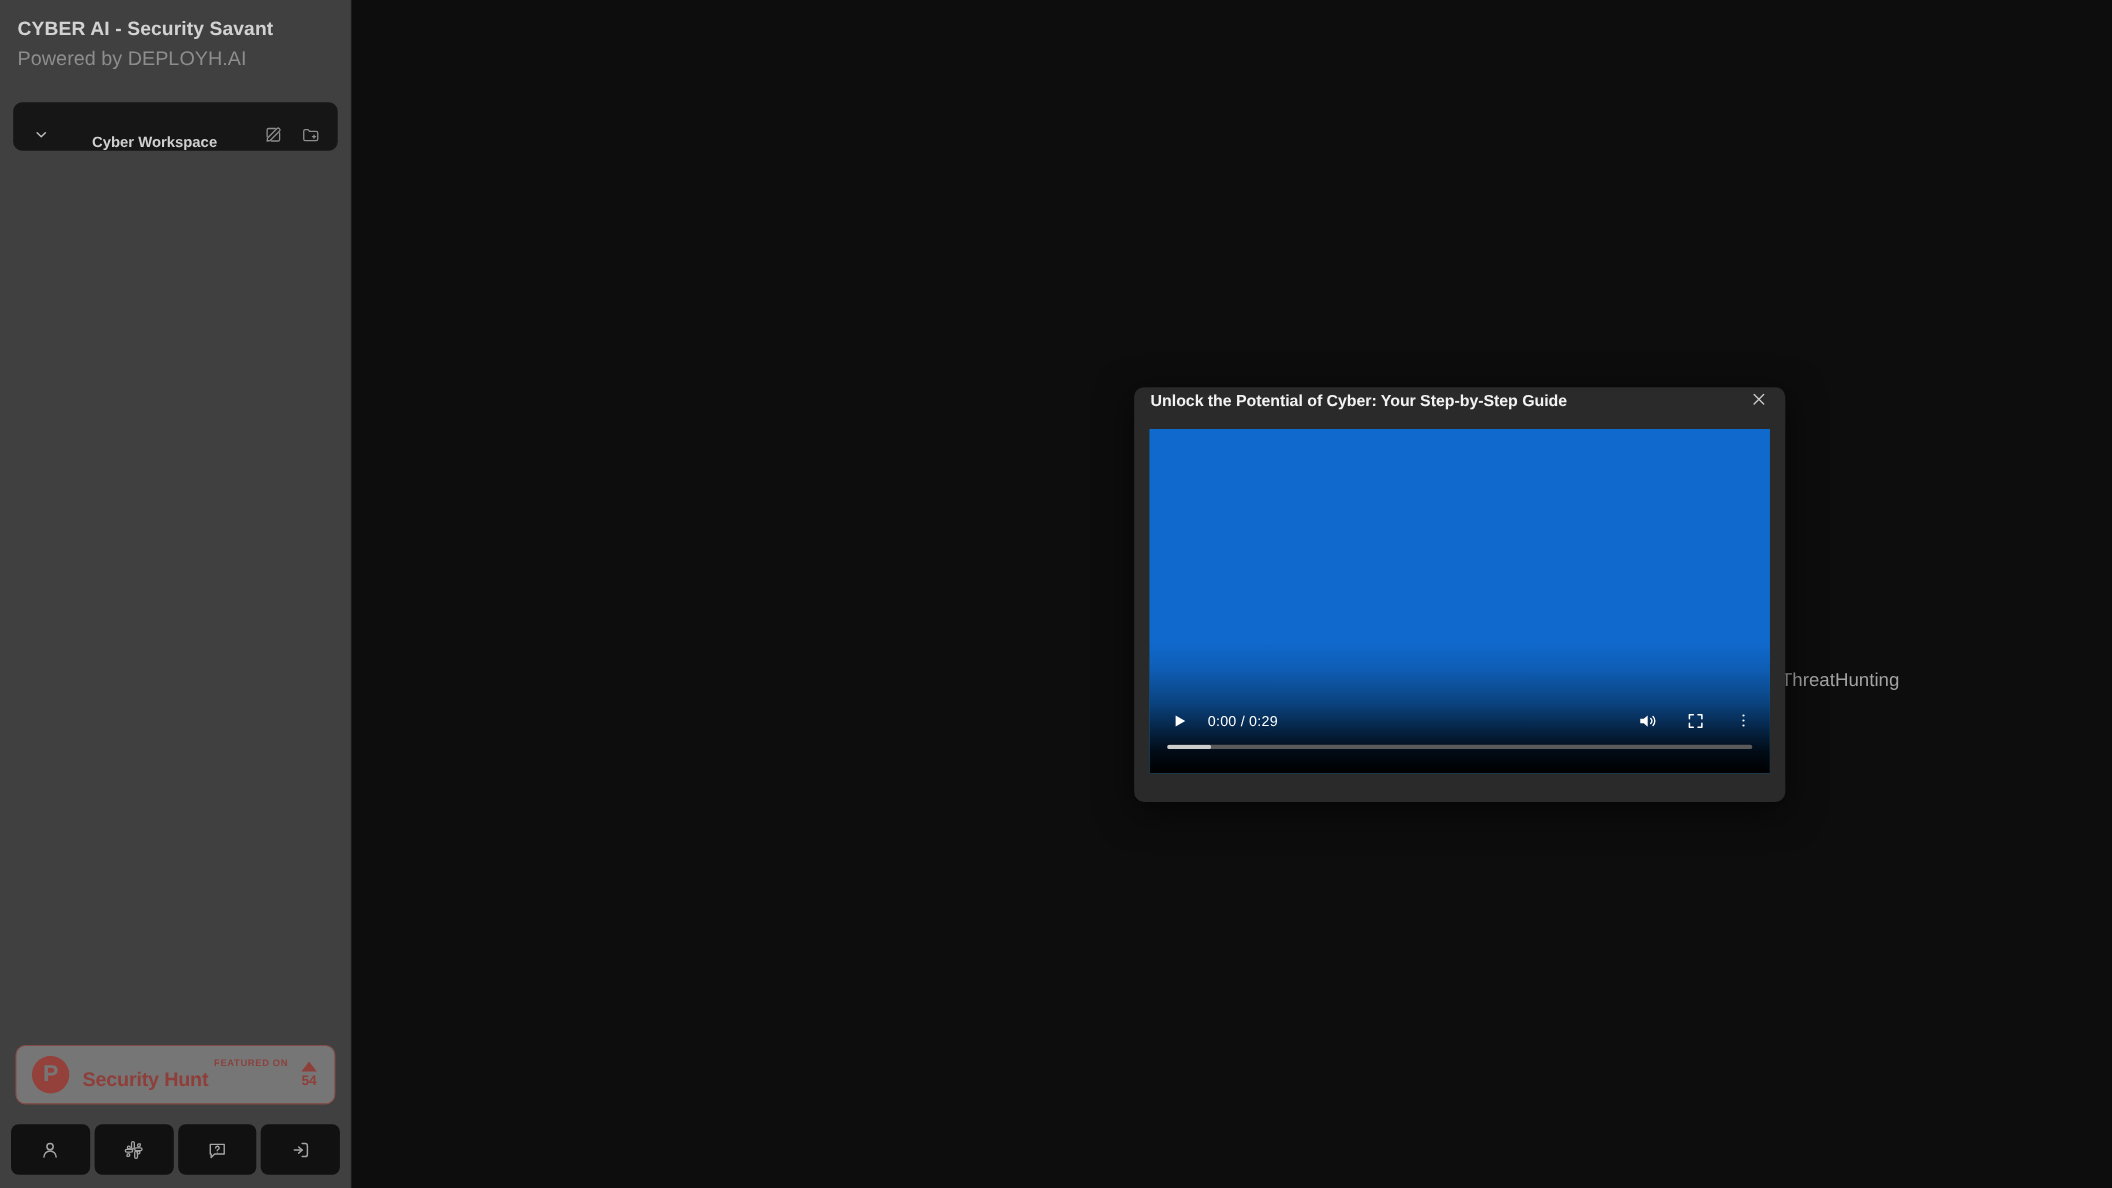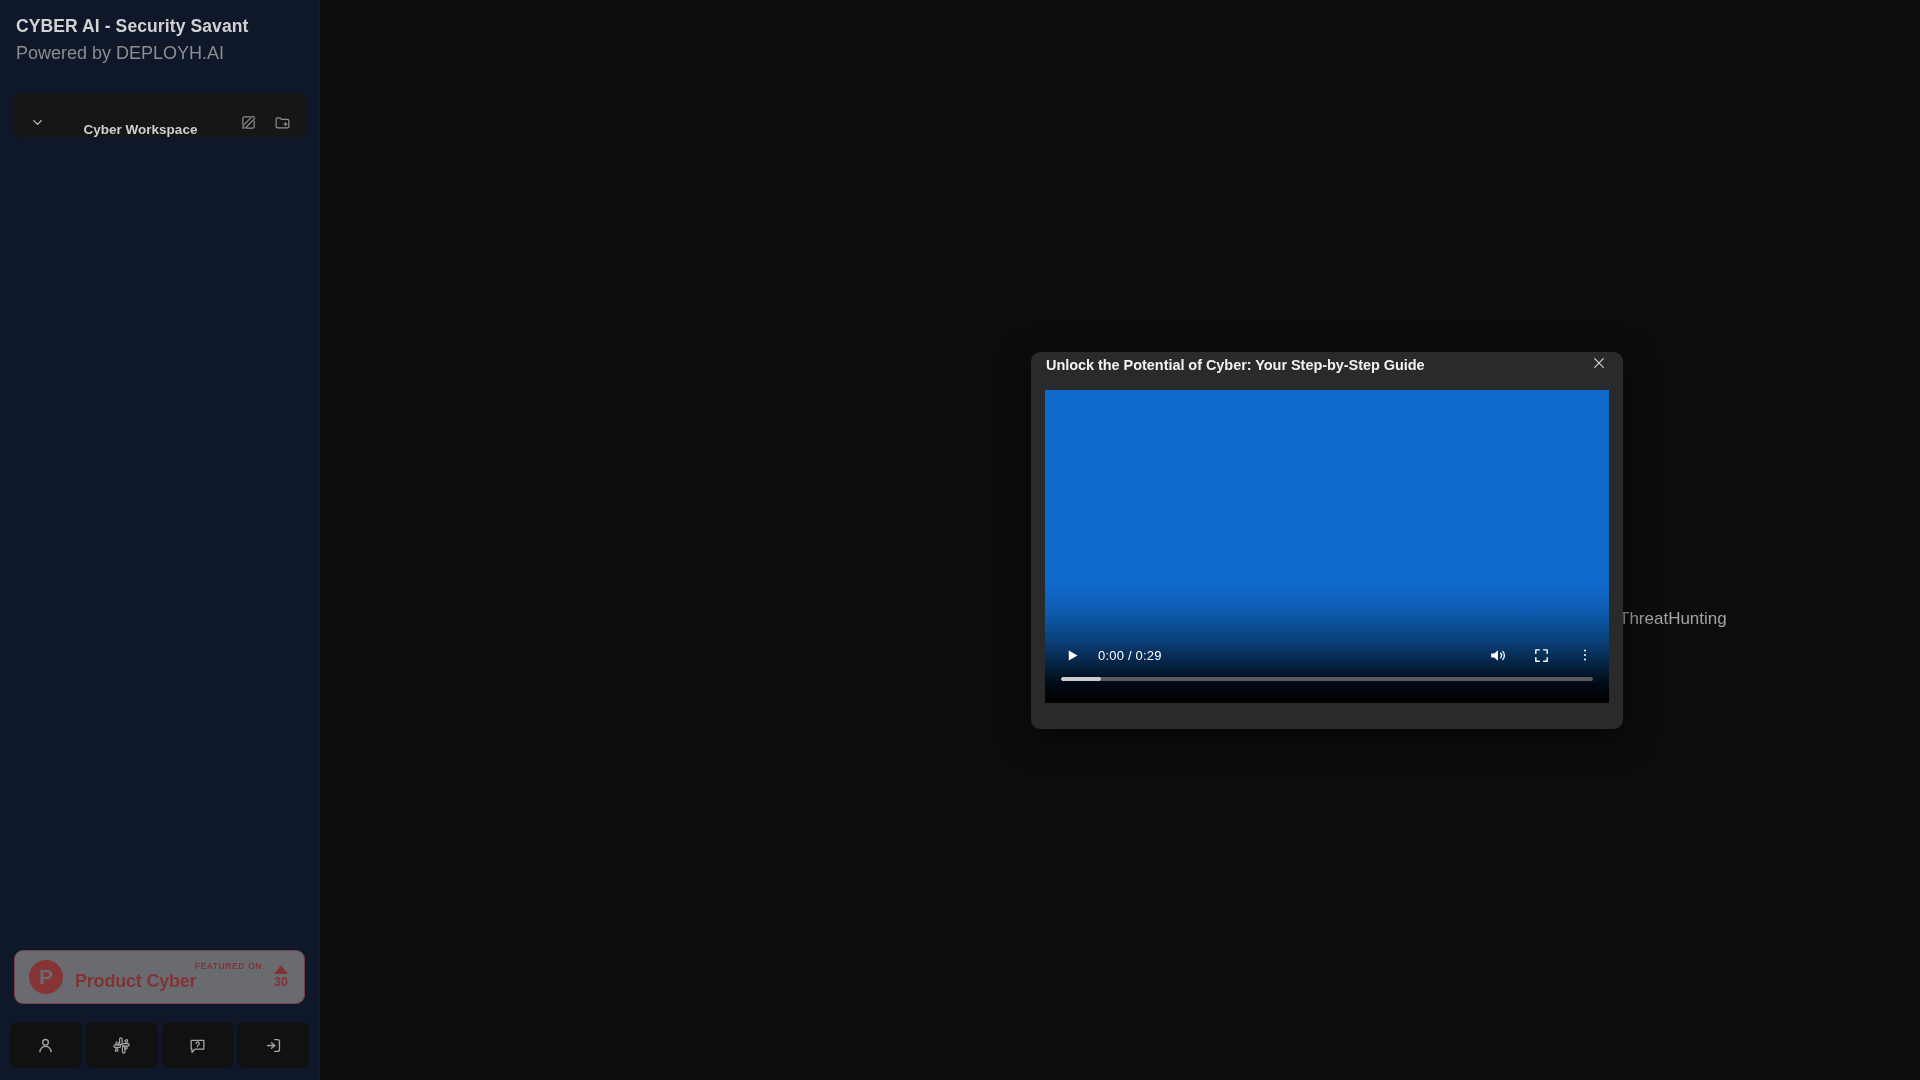--- a/index.html
+++ b/index.html
@@ -20,21 +20,21 @@
     height: 1080px;
     display: flex;
     background: #0a0a0a;
   }
 
   
   .sidebar {
     position: relative;
     width: 320px;
     height: 1080px;
-    background: #0f172a;
+    background: #404040;
     border-right: 1px solid #1c1c1c;
     flex: 0 0 320px;
     display: flex;
     flex-direction: column;
   }
 
   .brand {
     padding: 16px 16px 6px 16px;
   }
   .brand-title {
@@ -319,25 +319,25 @@
     </div>
 
     <div class="sidebar-body"></div>
 
     <div class="ph-badge">
       <div class="ph-logo">
         <span>P</span>
       </div>
       <div class="ph-text">
         <div class="ph-kicker">FEATURED ON</div>
-        <div class="ph-name">Product Cyber</div>
+        <div class="ph-name">Security Hunt</div>
       </div>
       <div class="ph-votes">
         <div class="ph-tri"></div>
-        <div class="ph-count">30</div>
+        <div class="ph-count">54</div>
       </div>
     </div>
 
     <div class="bottom-bar">
       <div class="bb-btn">
         <span>
           <svg width="19" height="19" viewBox="0 0 24 24" fill="none" stroke="#a6a6a6" stroke-width="1.7" stroke-linecap="round" stroke-linejoin="round">
             <circle cx="12" cy="8" r="3.6"></circle>
             <path d="M5 20a7 7 0 0 1 14 0"></path>
           </svg>

